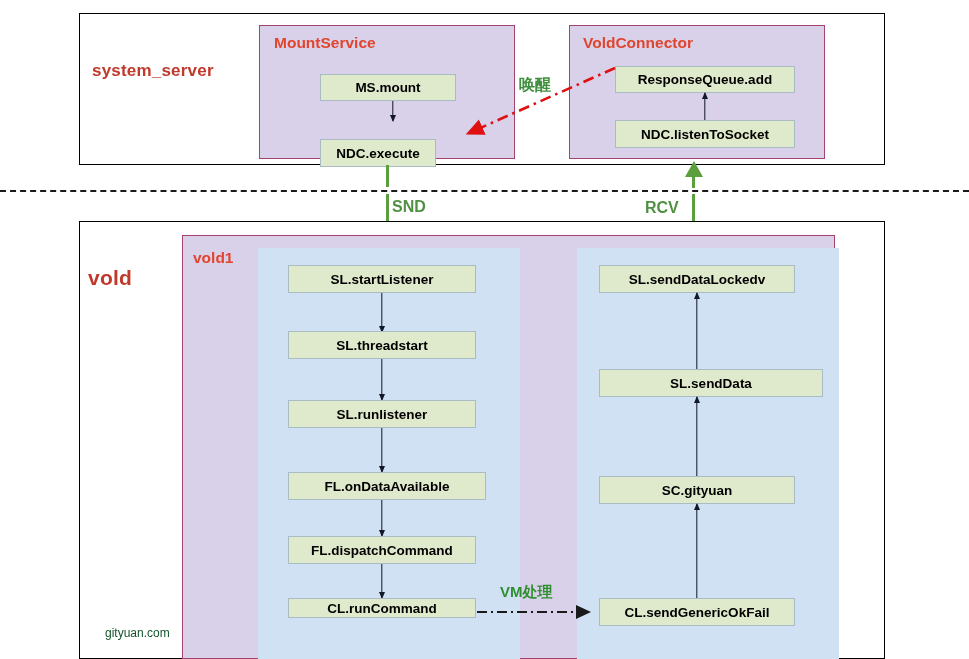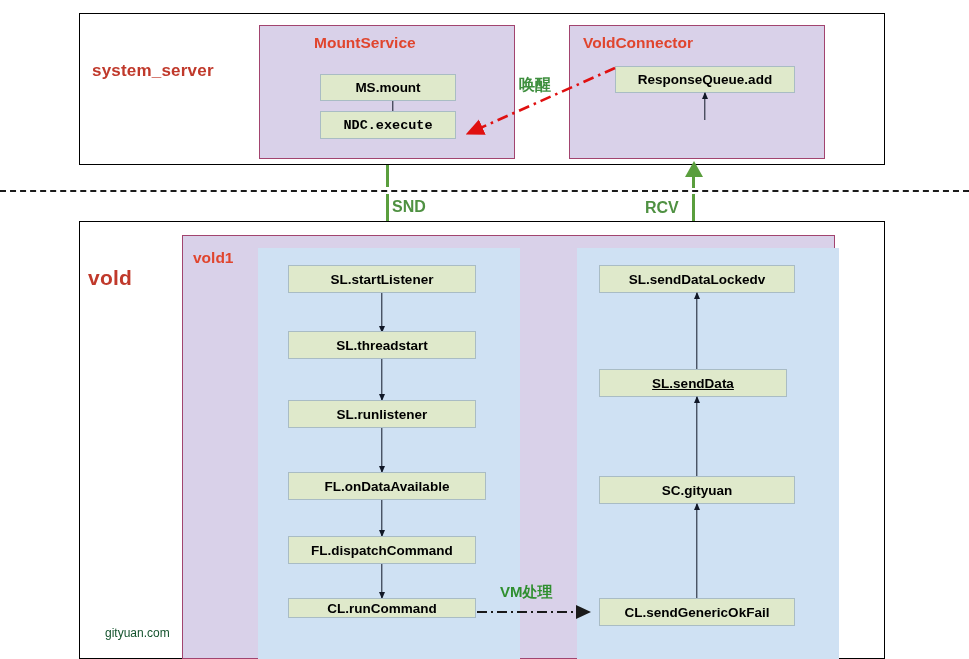--- a/index.html
+++ b/index.html
@@ -132,42 +132,45 @@
 </style>
 </head>
 <body>
 
 <div id="stage">
 
   <div class="proc-box" style="left:79px;top:13px;width:806px;height:152px;"></div>
   <div class="proc-label" style="left:92px;top:28px;">system_server</div>
 
   <div class="mod-box" style="left:259px;top:25px;width:256px;height:134px;"></div>
-  <div class="mod-label" style="left:274px;top:34px;margin-left:40px;">MountService</div>
+  <div class="mod-label" style="left:274px;top:34px;">MountService</div>
 
   <div class="node" style="left:320px;top:74px;width:136px;height:27px;">
     <span>MS.mount</span>
   </div>
   <div class="v-arrow" style="left:388px;top:101px;width:10px;height:20px;">
     <div class="shaft"></div>
     <div class="head-down"></div>
   </div>
-  <div class="node" style="left:320px;top:111px;width:136px;height:28px;font-family:Liberation Mono, monospace;">
+  <div class="node" style="left:320px;top:139px;width:116px;height:28px;">
     <span>NDC.execute</span>
   </div>
 
   <div class="mod-box" style="left:569px;top:25px;width:256px;height:134px;"></div>
   <div class="mod-label" style="left:583px;top:34px;">VoldConnector</div>
 
   <div class="node" style="left:615px;top:66px;width:180px;height:27px;">
     <span>ResponseQueue.add</span>
   </div>
   <div class="v-arrow" style="left:700px;top:93px;width:10px;height:27px;">
     <div class="shaft"></div>
     <div class="head-up"></div>
+  </div>
+  <div class="node" style="left:615px;top:120px;width:180px;height:28px;">
+    <span>NDC.listenToSocket</span>
   </div>
 
   <svg class="wake-svg" style="left:455px;top:62px;width:165px;height:80px;" viewBox="0 0 165 80">
     <defs>
       <marker id="redhead" markerWidth="7" markerHeight="7" refX="5.6" refY="3.2" orient="auto">
         <path d="M0,0 L7,3.2 L0,6.4 z" fill="#e01010"></path>
       </marker>
     </defs>
     <line x1="160" y1="6" x2="14" y2="71" stroke="#e01010" stroke-width="2.6" stroke-dasharray="11,5,2.5,5" marker-end="url(#redhead)"></line>
   </svg>
@@ -240,21 +243,21 @@
   </div>
 
   <div class="node" style="left:599px;top:265px;width:196px;height:28px;">
     <span>SL.sendDataLockedv</span>
   </div>
   <div class="v-arrow" style="left:692px;top:293px;width:10px;height:76px;">
     <div class="shaft"></div>
     <div class="head-up"></div>
   </div>
 
-  <div class="node" style="left:599px;top:369px;width:188px;height:28px;text-decoration:underline;">
+  <div class="node" style="left:599px;top:369px;width:224px;height:28px;">
     <span>SL.sendData</span>
   </div>
   <div class="v-arrow" style="left:692px;top:397px;width:10px;height:79px;">
     <div class="shaft"></div>
     <div class="head-up"></div>
   </div>
 
   <div class="node" style="left:599px;top:476px;width:196px;height:28px;">
     <span>SC.gityuan</span>
   </div>

